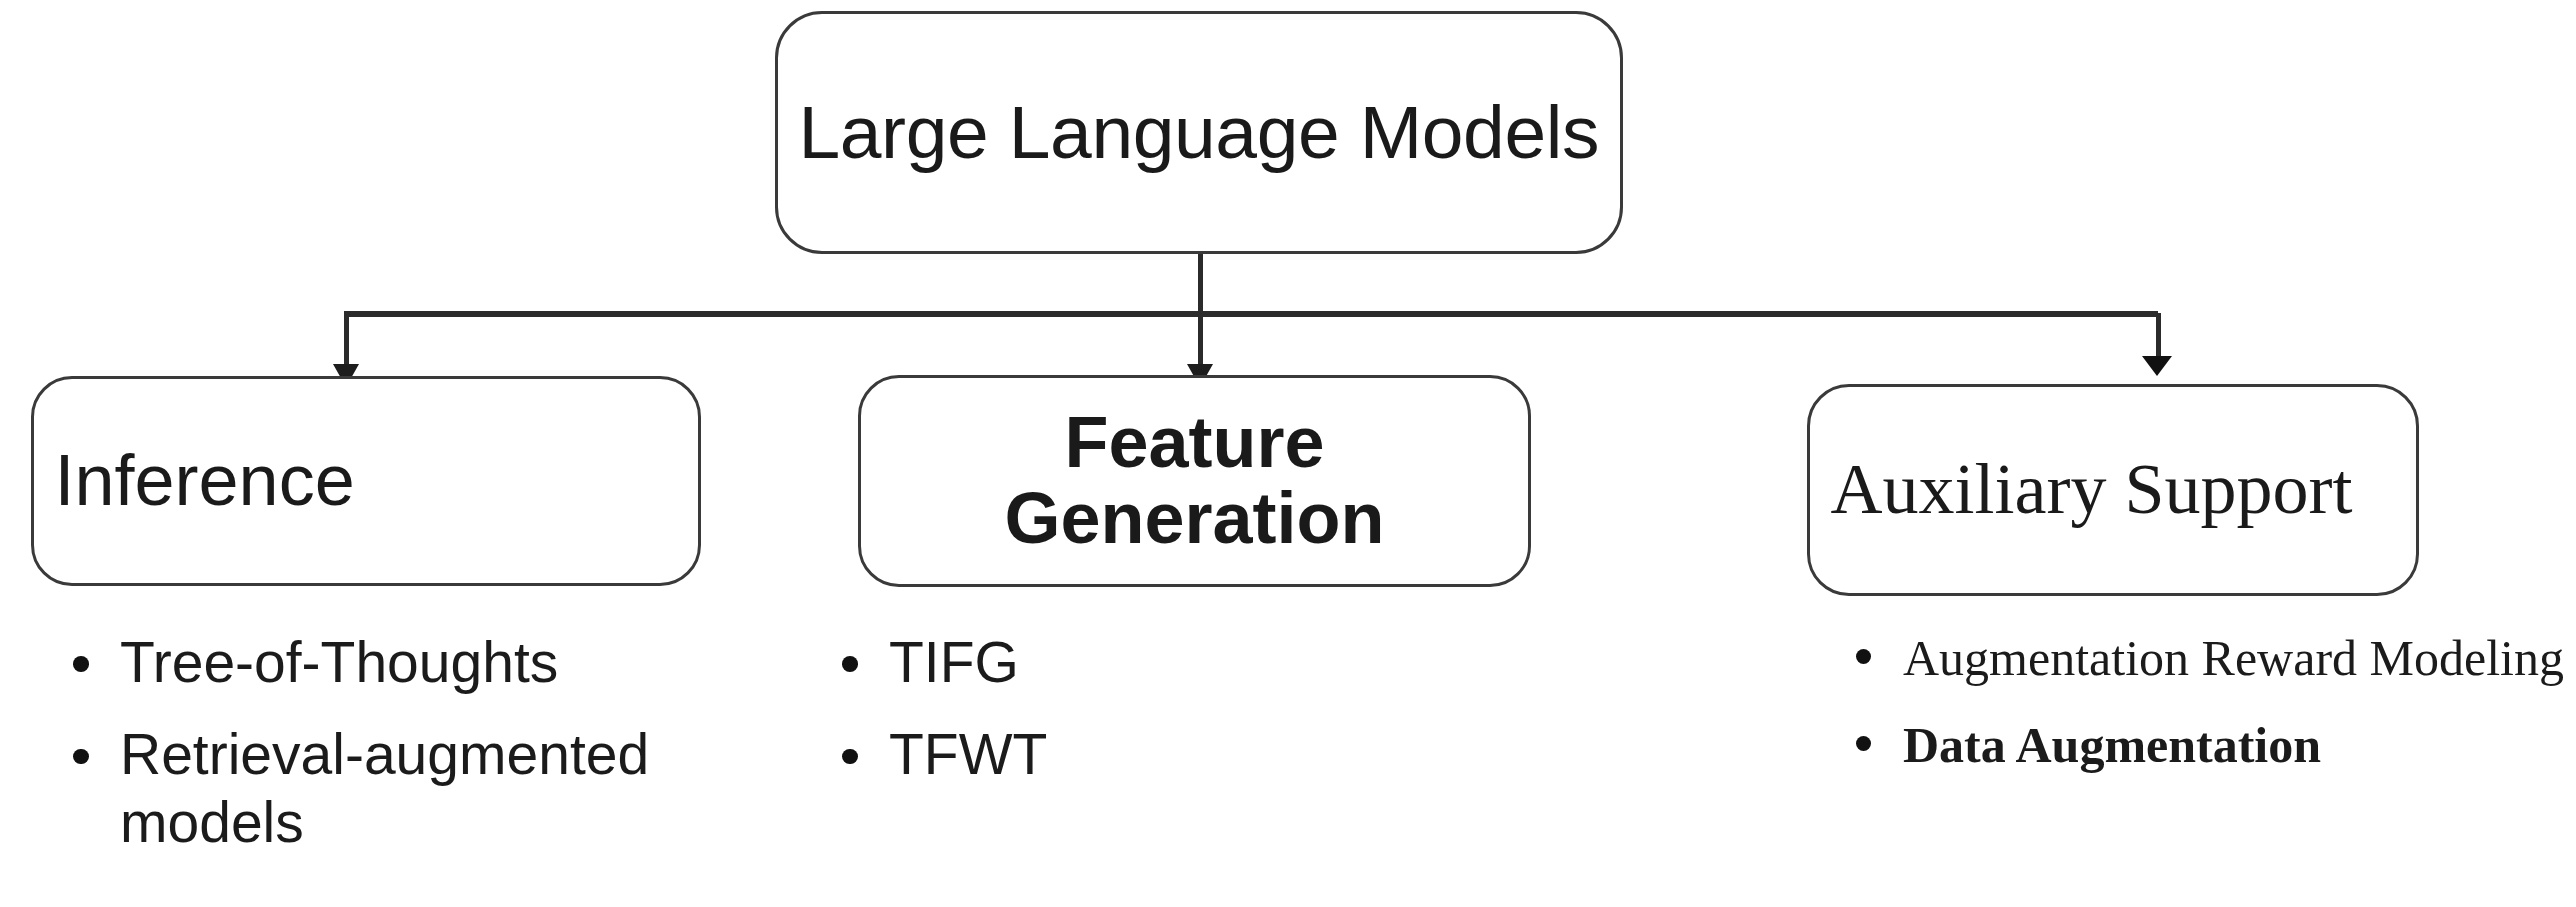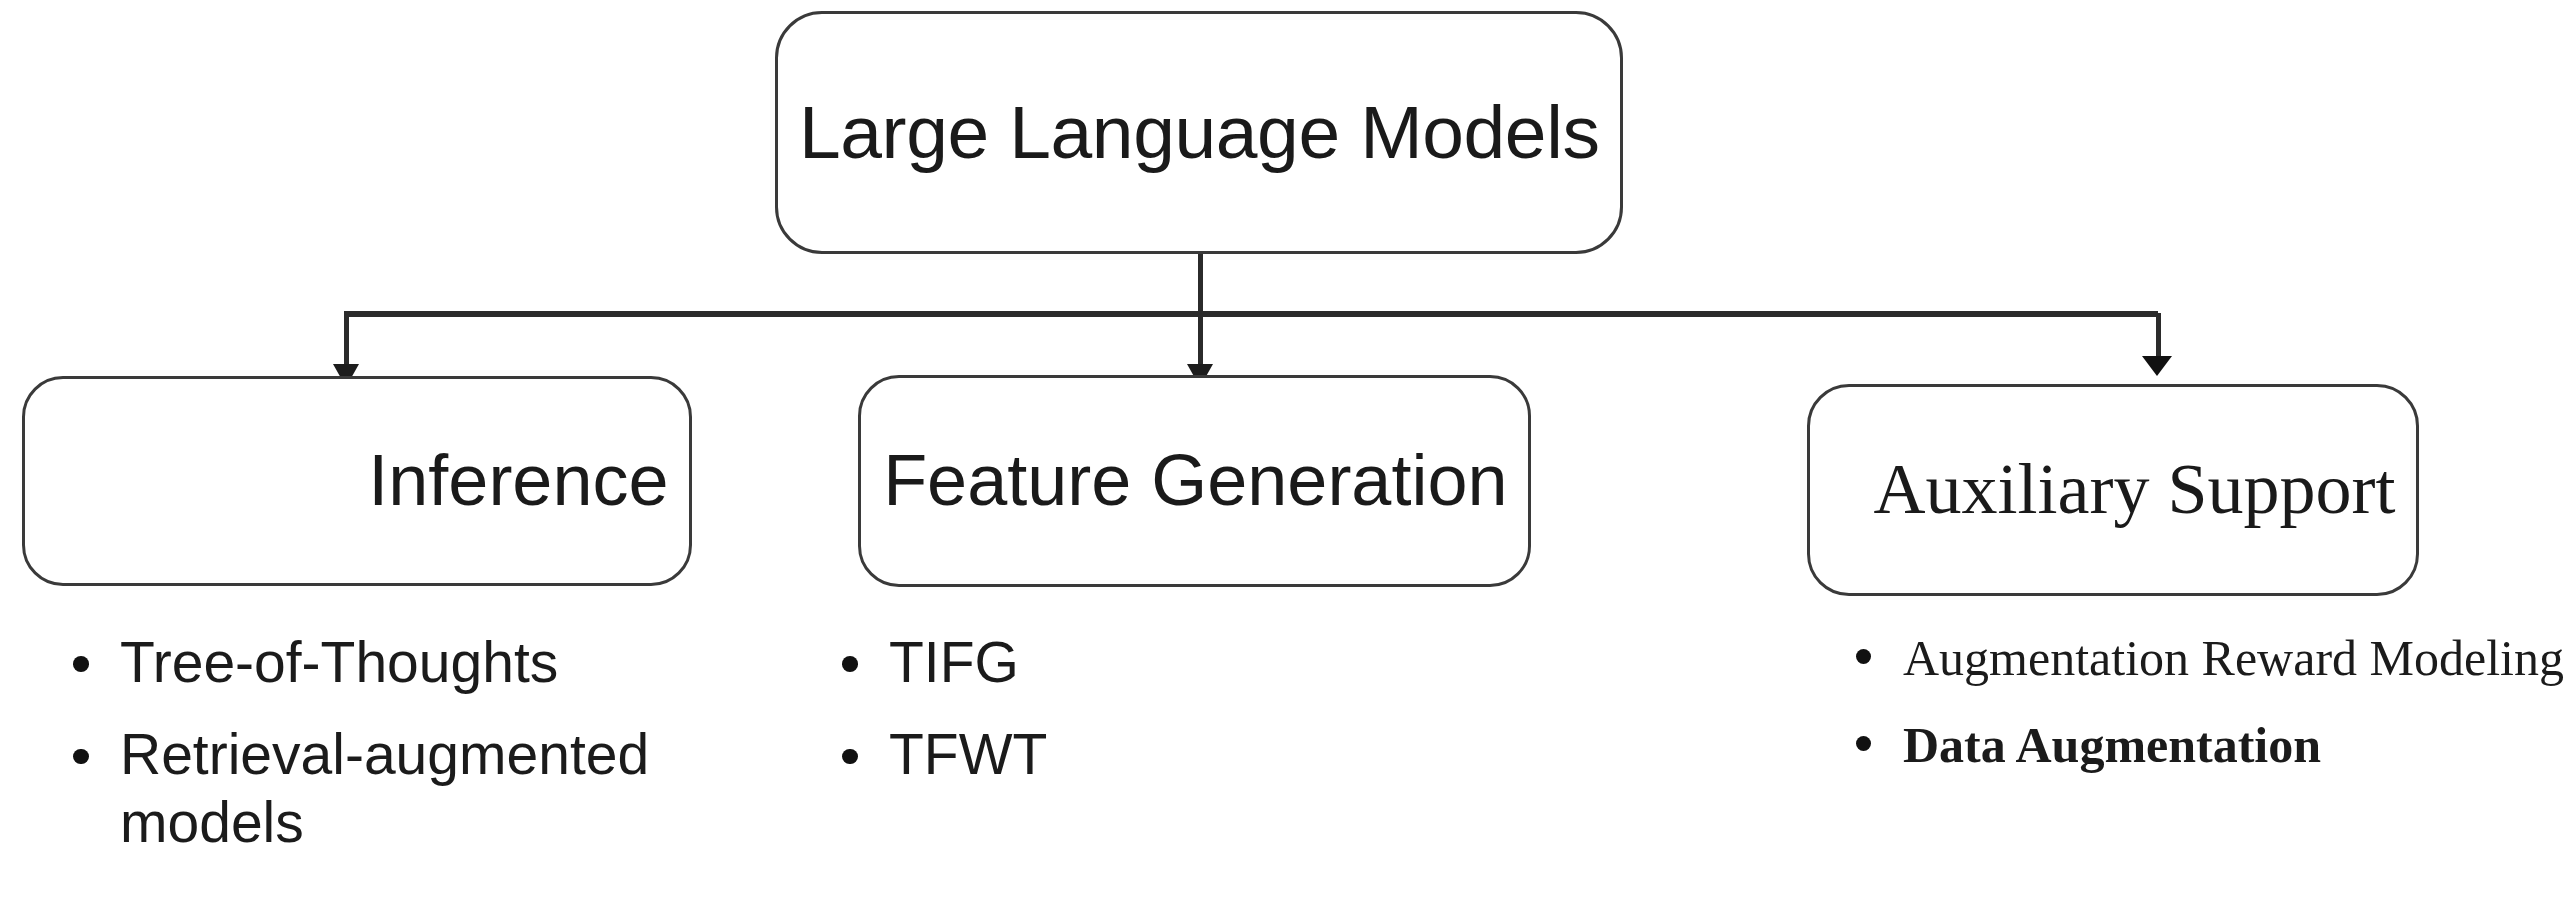--- a/index.html
+++ b/index.html
@@ -10,42 +10,43 @@
   }
   #canvas{position:absolute;left:0;top:0;width:2576px;height:908px;}
 
   
   .node{
     position:absolute;
     background:#ffffff;
     border:3.1px solid #3a3a3a;
     border-radius:44px;
     box-sizing:border-box;
-    display:flex;align-items:center;justify-content:flex-end;
+    display:flex;align-items:center;justify-content:flex-start;
     text-align:center;
     color:#1a1a1a;
     line-height:1.05;
   }
   .node .node-label{display:block;padding:0 20.5px;}
 
   #node-root{
     left:775px;top:11px;width:848px;height:243px;
     border-radius:47px;
     font-size:75px;
     letter-spacing:-0.4px;
   }
   #node-inference{
-    left:22px;top:376px;width:670px;height:210px;
+    left:31px;top:376px;width:670px;height:210px;
     border-radius:41px;
     font-size:72px;
   }
   #node-feature{
     left:858px;top:375px;width:673px;height:212px;
     border-radius:41px;
     font-size:72px;
+    font-weight:bold;
   }
   #node-auxiliary{
     left:1807px;top:384px;width:612px;height:212px;
     border-radius:42px;
     font-family:"Liberation Serif",serif;
     font-size:72px;
   }
 
   
   .conn{position:absolute;background:#2b2b2b;}

